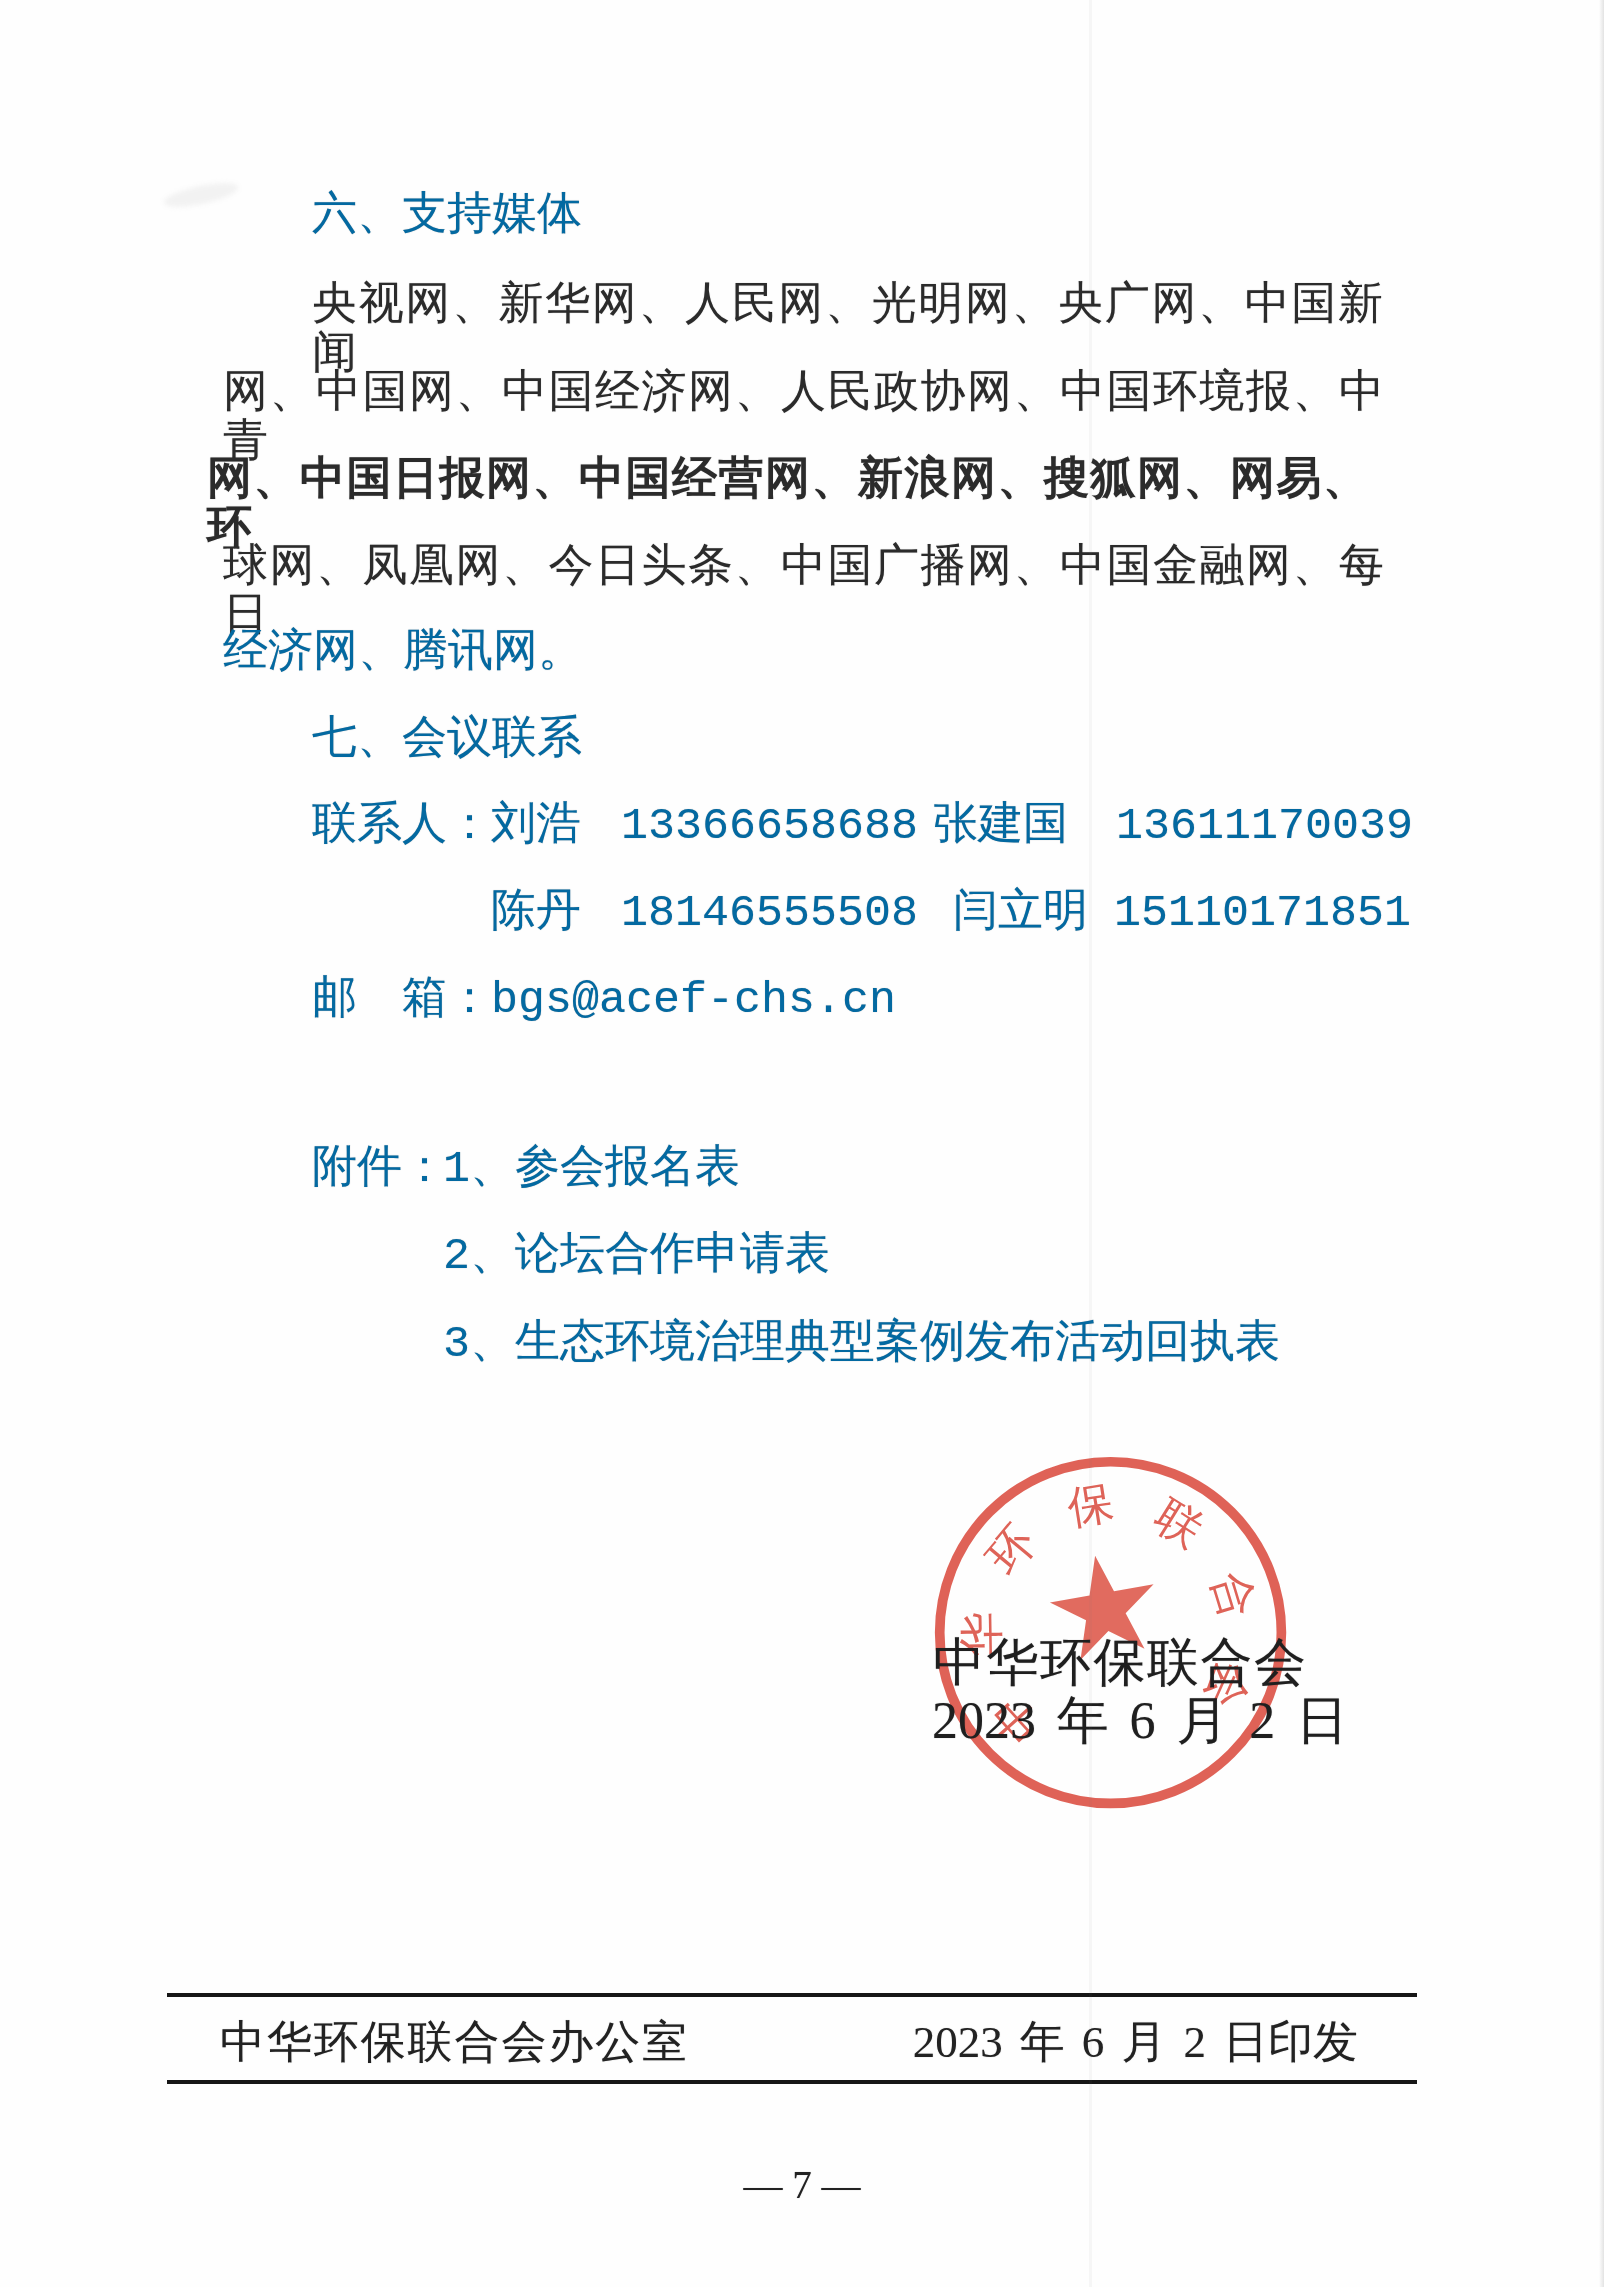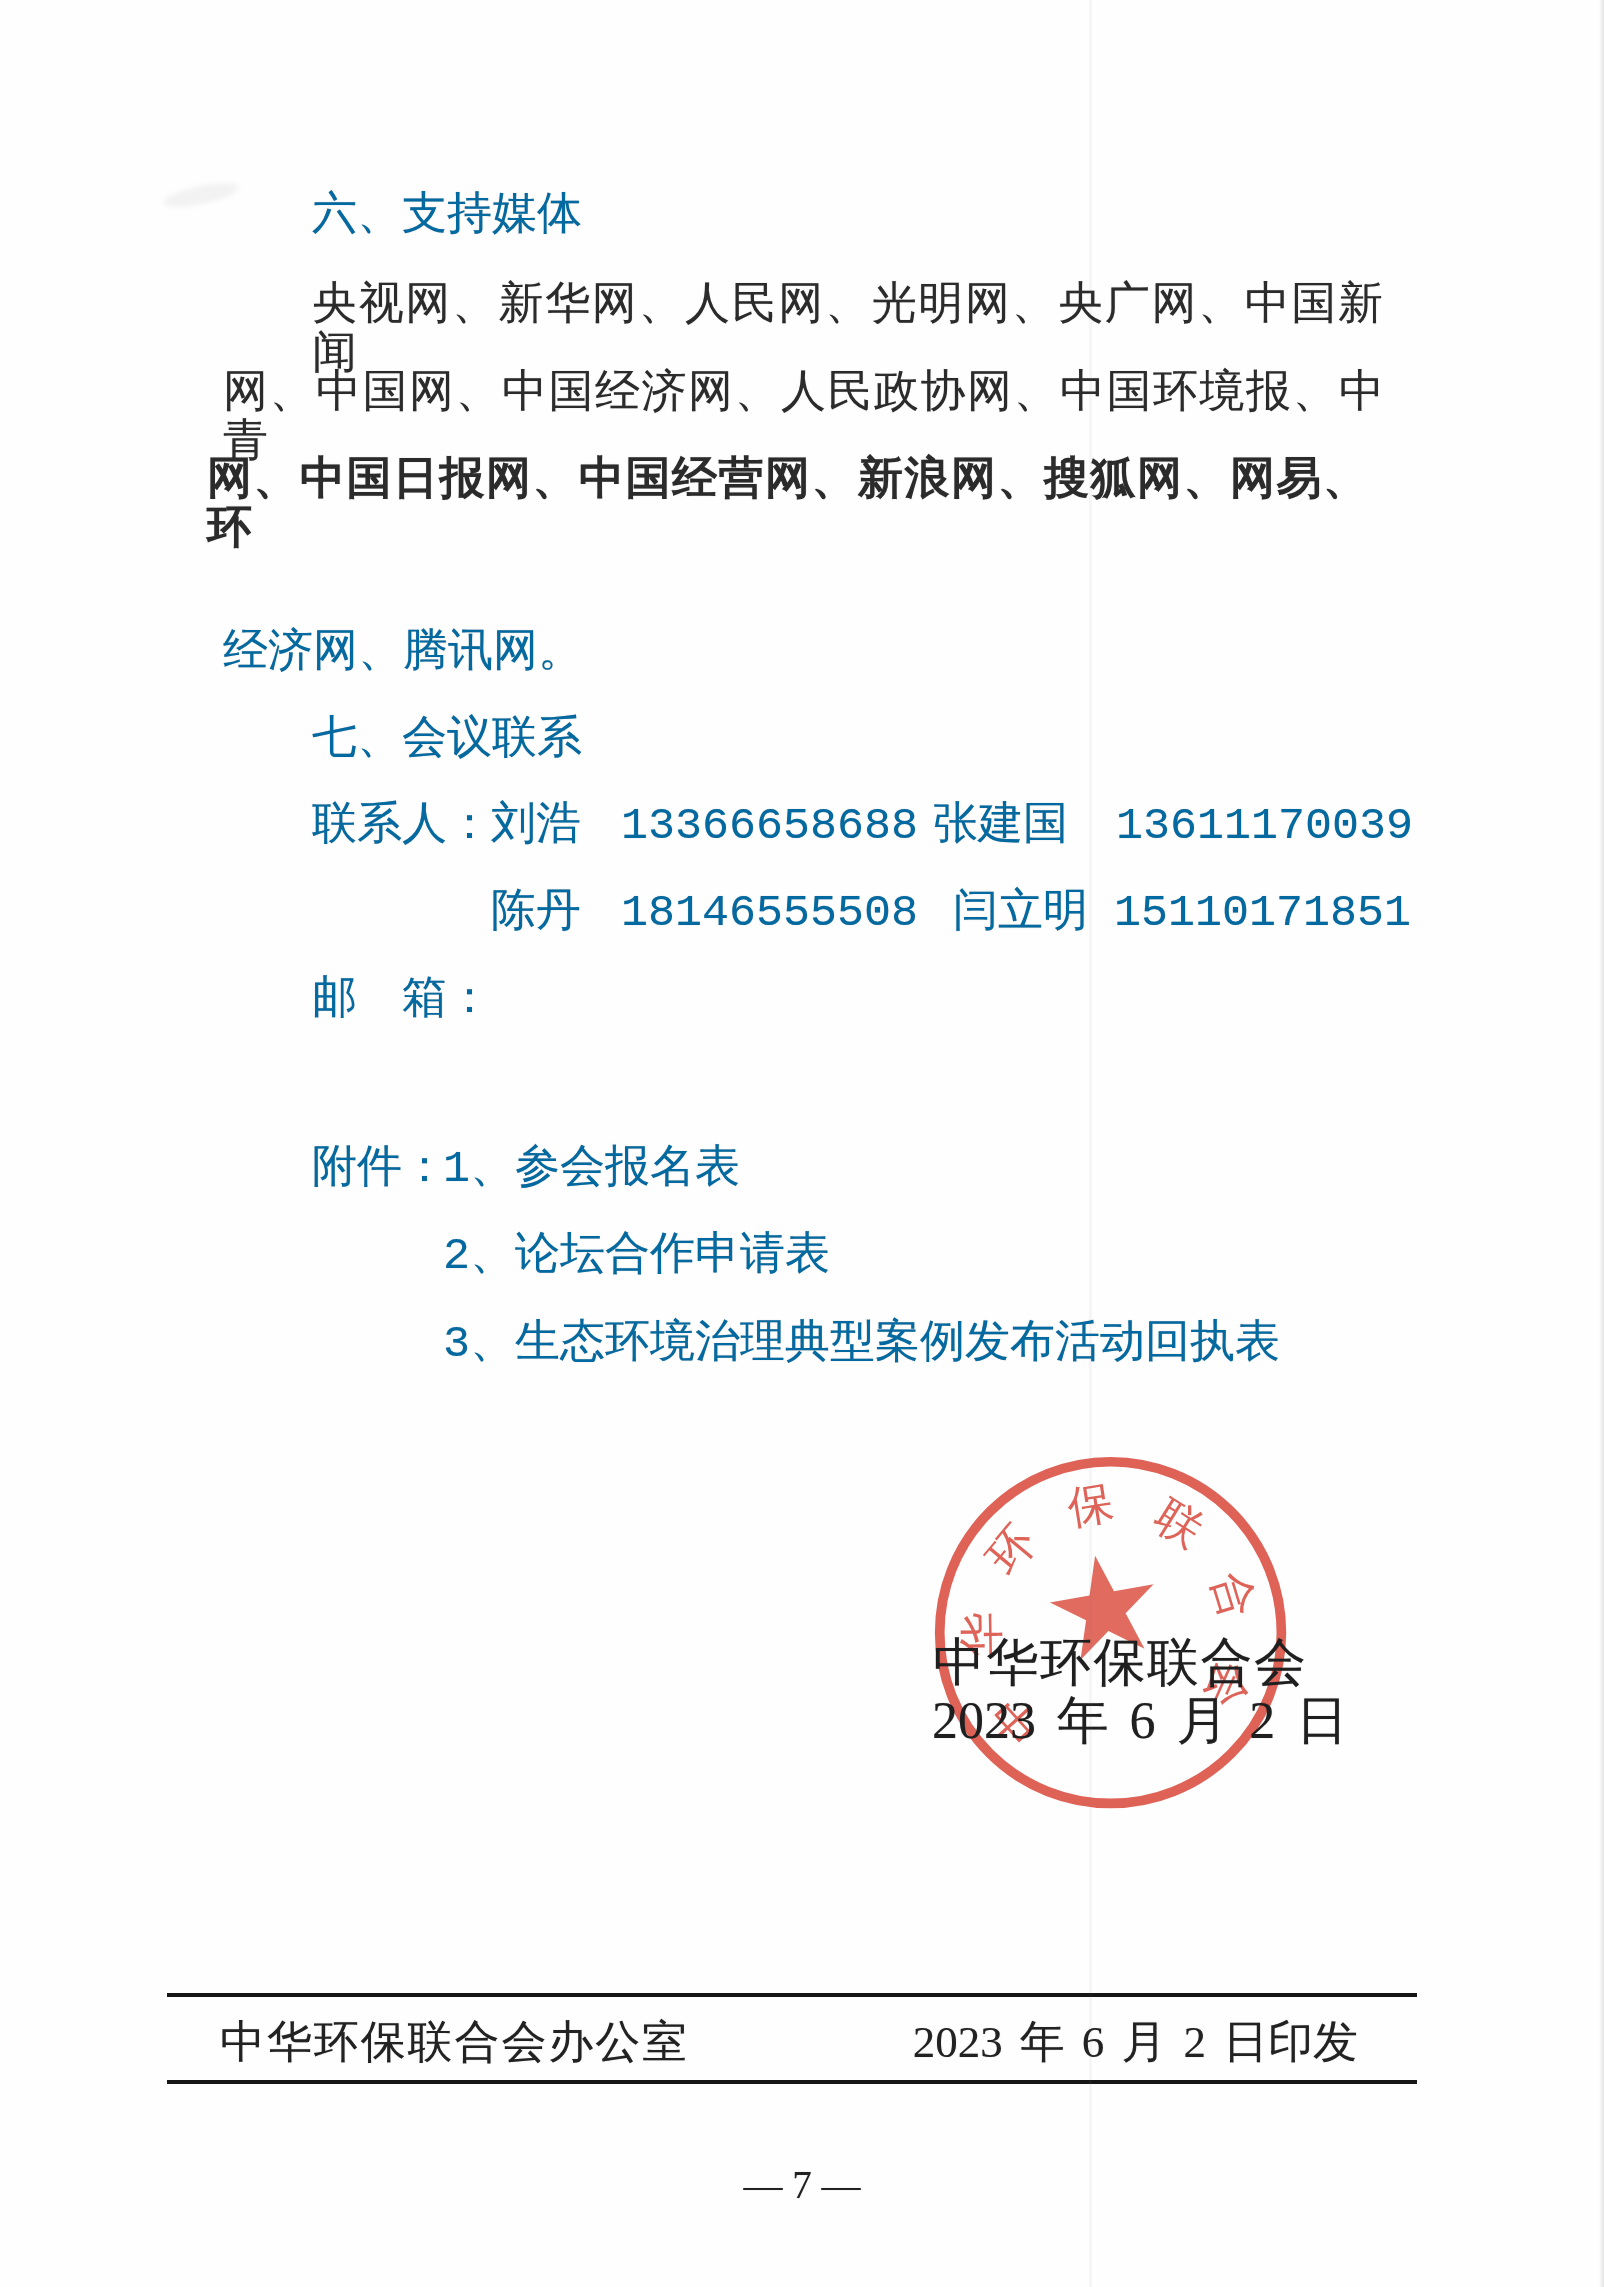--- a/index.html
+++ b/index.html
@@ -34,36 +34,38 @@
 </head>
 <body>
 
 <div class="page">
 
   <div class="t" style="left:312px;top:192px;">六、支持媒体</div>
 
   <div class="mline" style="left:312px;top:279px;width:1071px;">央视网、新华网、人民网、光明网、央广网、中国新闻</div>
   <div class="mline" style="left:223px;top:367px;width:1161px;">网、中国网、中国经济网、人民政协网、中国环境报、中青</div>
   <div class="mline" style="left:207px;top:454px;width:1161px;font-weight:bold;">网、中国日报网、中国经营网、新浪网、搜狐网、网易、环</div>
+  <div class="mline" style="left:223px;top:541px;width:1161px;">球网、凤凰网、今日头条、中国广播网、中国金融网、每日</div>
   <div class="t" style="left:223px;top:629px;">经济网、腾讯网。</div>
 
   <div class="t" style="left:312px;top:716px;">七、会议联系</div>
 
   <div class="t" style="left:312px;top:802px;">联系人：</div>
   <div class="t" style="left:491px;top:802px;">刘浩</div>
   <div class="t" style="left:621px;top:802px;">13366658688</div>
   <div class="t" style="left:933px;top:802px;">张建国</div>
   <div class="t" style="left:1116px;top:802px;">13611170039</div>
 
   <div class="t" style="left:491px;top:889px;">陈丹</div>
   <div class="t" style="left:621px;top:889px;">18146555508</div>
   <div class="t" style="left:933px;top:889px;margin-left:20px;">闫立明</div>
   <div class="t" style="left:1114px;top:889px;">15110171851</div>
 
   <div class="t" style="left:312px;top:976px;">邮　箱：</div>
+  <div class="t" style="left:491px;top:976px;">bgs@acef-chs.cn</div>
 
   <div class="t" style="left:312px;top:1145px;">附件：</div>
   <div class="t" style="left:443px;top:1145px;">1、参会报名表</div>
   <div class="t" style="left:443px;top:1232px;">2、论坛合作申请表</div>
   <div class="t" style="left:443px;top:1320px;">3、生态环境治理典型案例发布活动回执表</div>
 
   <svg class="seal-svg" viewBox="0 0 375 375">
     <circle cx="186" cy="184" r="176" fill="none" stroke="#d9473a" stroke-width="10" opacity="0.85"></circle>
     <polygon points="0,-57 12.8,-17.6 54.2,-17.6 20.7,6.7 33.5,46.1 0,21.8 -33.5,46.1 -20.7,6.7 -54.2,-17.6 -12.8,-17.6" transform="translate(180,161) rotate(-10)" fill="#dc5143" opacity="0.85"></polygon>
     <g fill="#d9473a" opacity="0.85" font-size="47" text-anchor="middle" style="dominant-baseline:central;">

